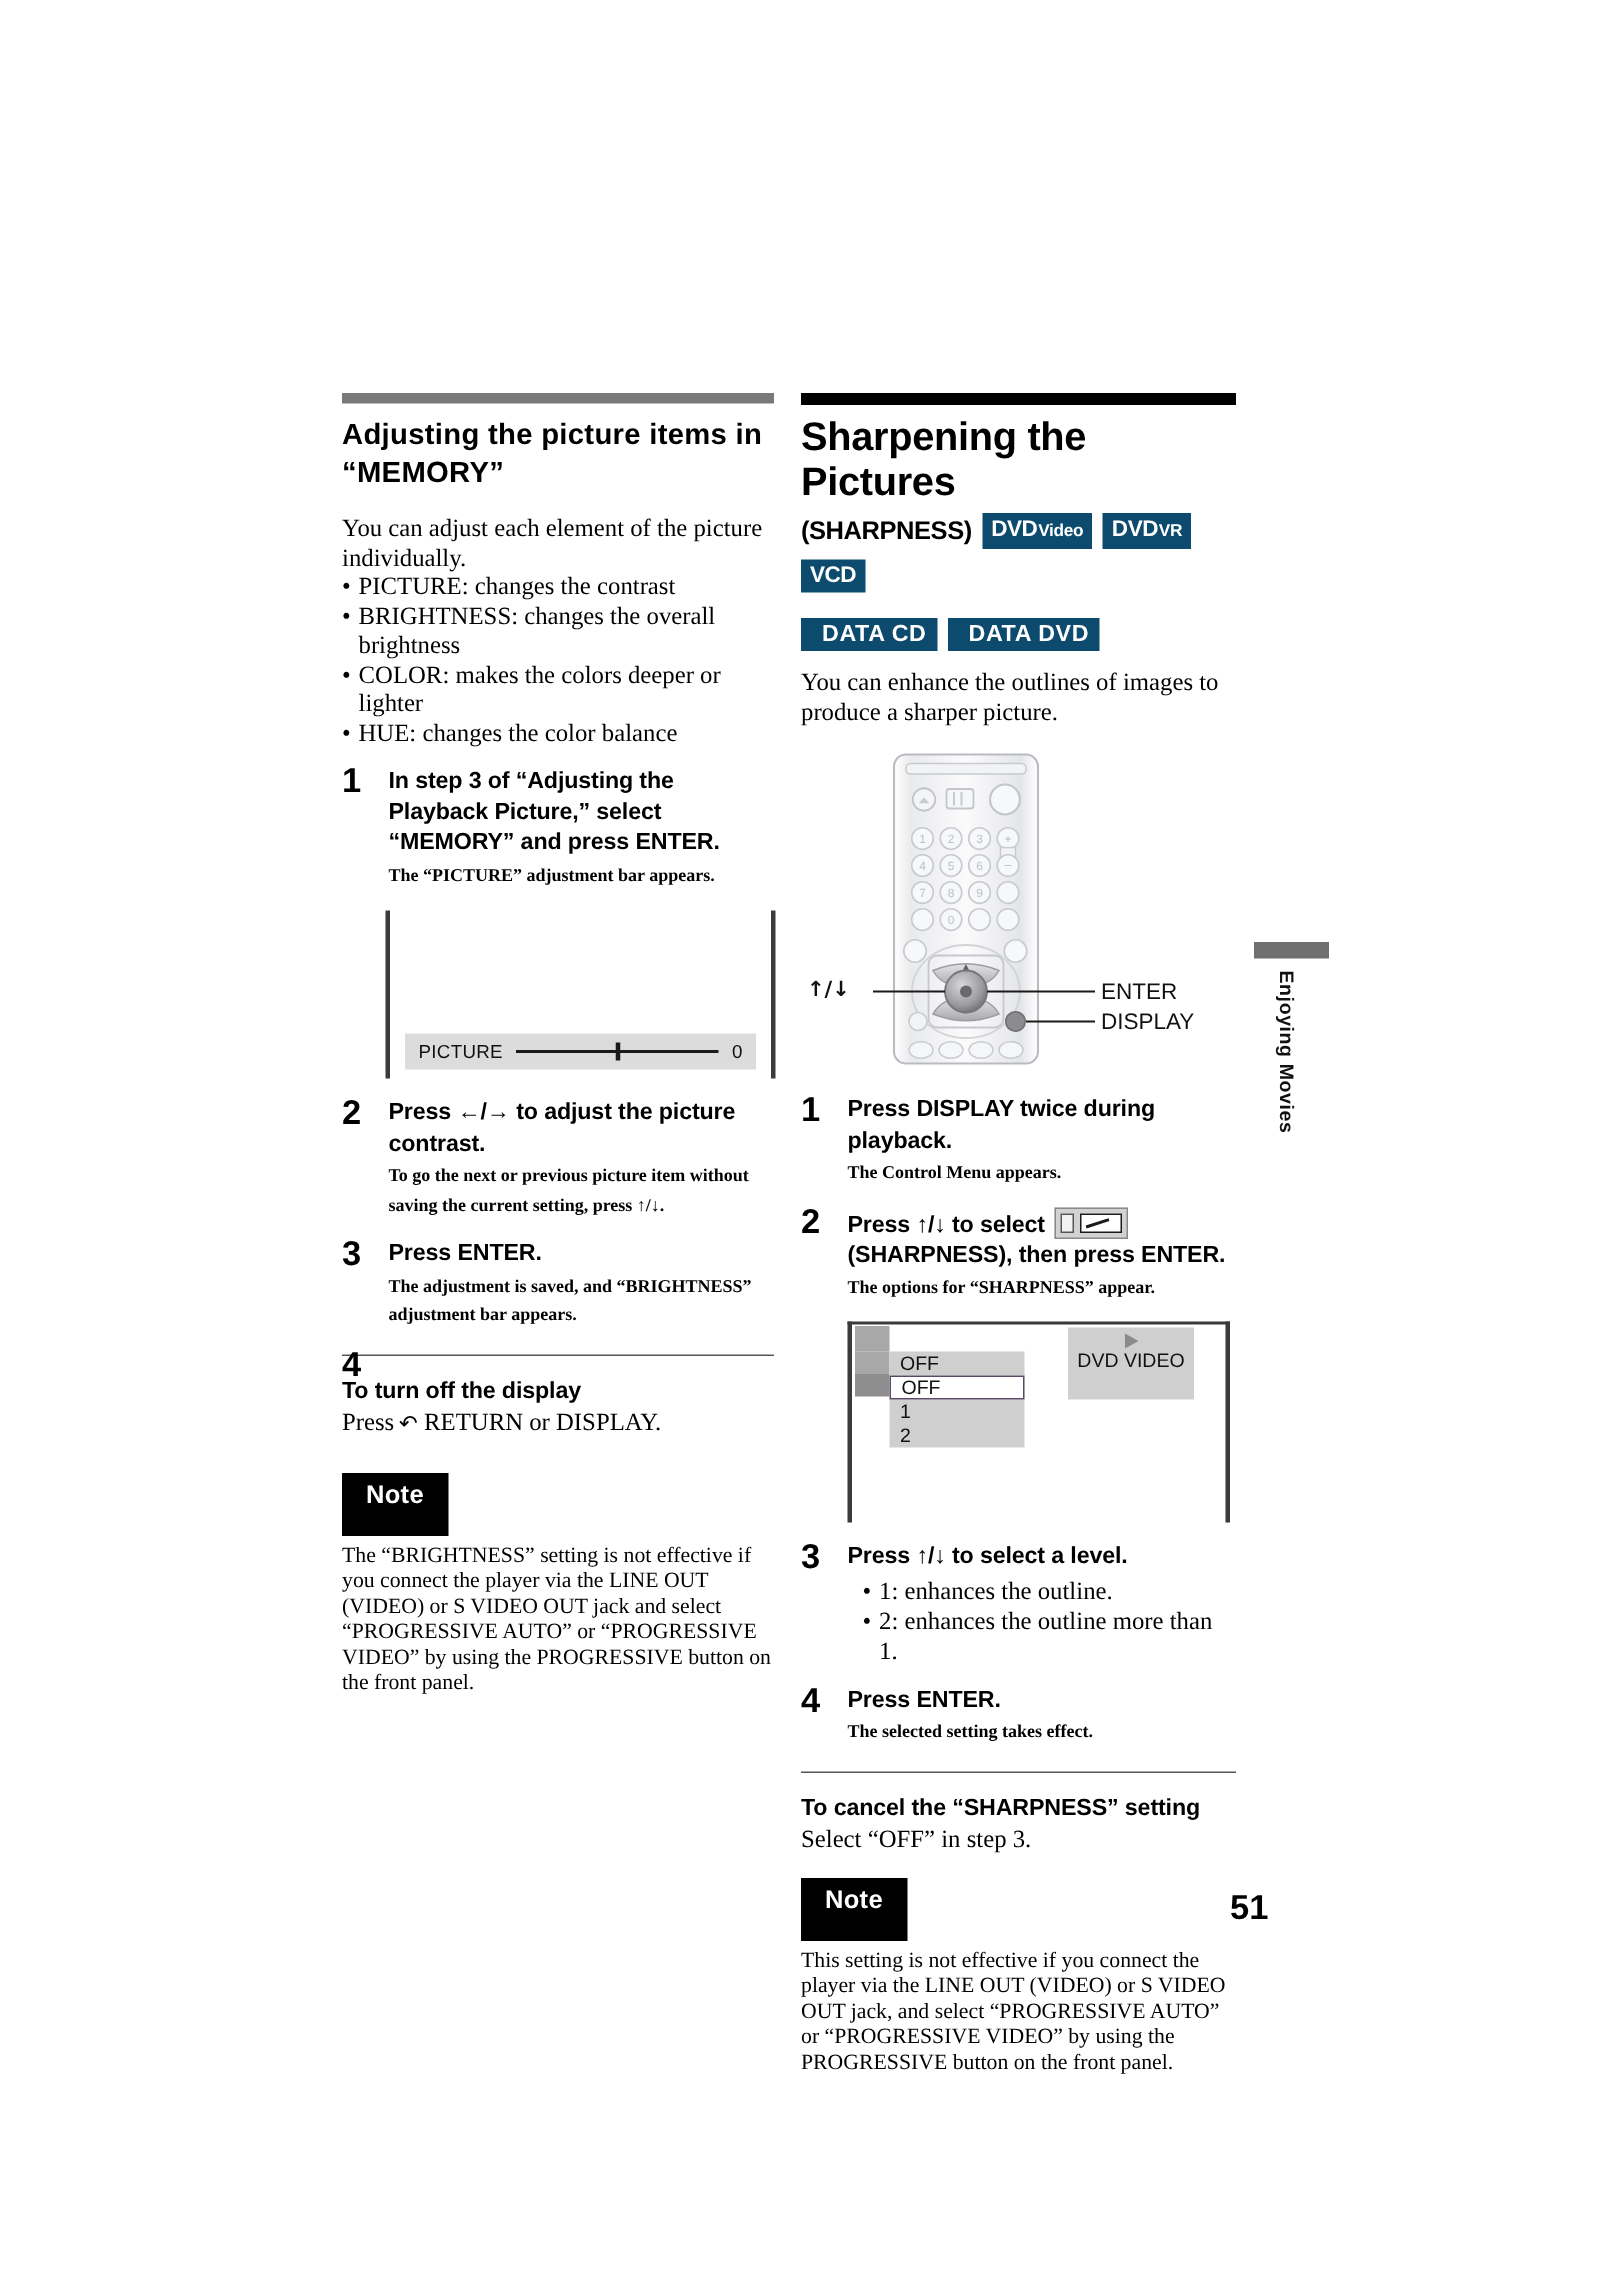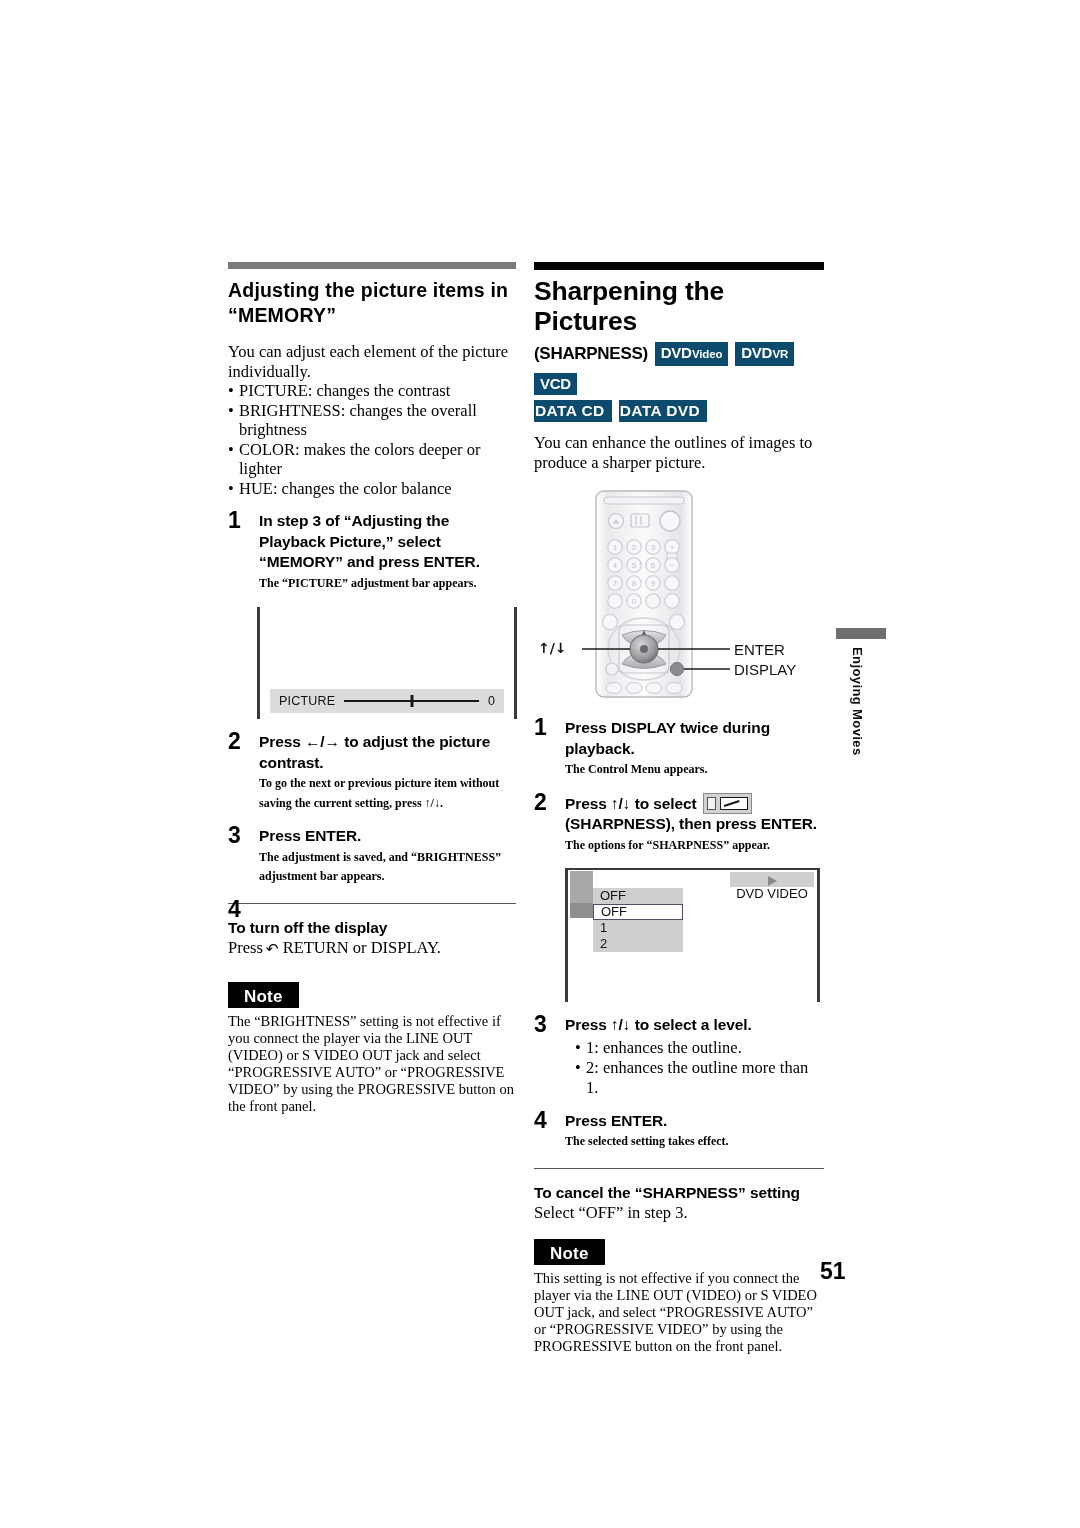--- a/index.html
+++ b/index.html
@@ -145,21 +145,21 @@
 
   
   .note-badge {
     display: inline-block;
     background: #000000;
     color: #ffffff;
     font-family: "Liberation Sans", sans-serif;
     font-weight: bold;
     font-size: 17px;
     line-height: 17px;
-    padding: 6px 16px 3px 16px;
+    padding: 6px 16px 19px 16px;
     letter-spacing: 0.2px;
   }
   .note-text {
     font-family: "Liberation Serif", serif;
     font-size: 14.5px;
     line-height: 17px;
     margin-top: 5px;
   }
 
   
@@ -194,21 +194,22 @@
     letter-spacing: -0.3px;
   }
   .badge .sub {
     font-size: 11.5px;
     letter-spacing: -0.2px;
     margin-left: 0.5px;
   }
   .badge.data {
     font-size: 15.5px;
     letter-spacing: 0.4px;
-    padding: 3px 7px 4px 1px;
+    padding: 3px 7px 4px 14px;
+    margin-top: 12px;
   }
 
   
   .tv-figure {
     position: relative;
     width: 260px;
     height: 112px;
     margin: 14px 0 0 29px;
   }
   .tv-edge {
@@ -341,24 +342,24 @@
     border: 1.5px solid #5a4a66;
     background: #ffffff;
     font-family: "Liberation Sans", sans-serif;
     font-size: 13px;
     line-height: 14px;
     padding-left: 7px;
     color: #111;
   }
   .osd-disc {
     position: absolute;
-    right: 6px;
+    right: 24px;
     top: 4px;
     width: 84px;
-    height: 15px;
+    height: 48px;
     background: #cfcfcf;
     text-align: center;
   }
   .osd-disc .tri {
     width: 0;
     height: 0;
     border-top: 5px solid transparent;
     border-bottom: 5px solid transparent;
     border-left: 9px solid #8a8a8a;
     margin: 4px auto 1px auto;

